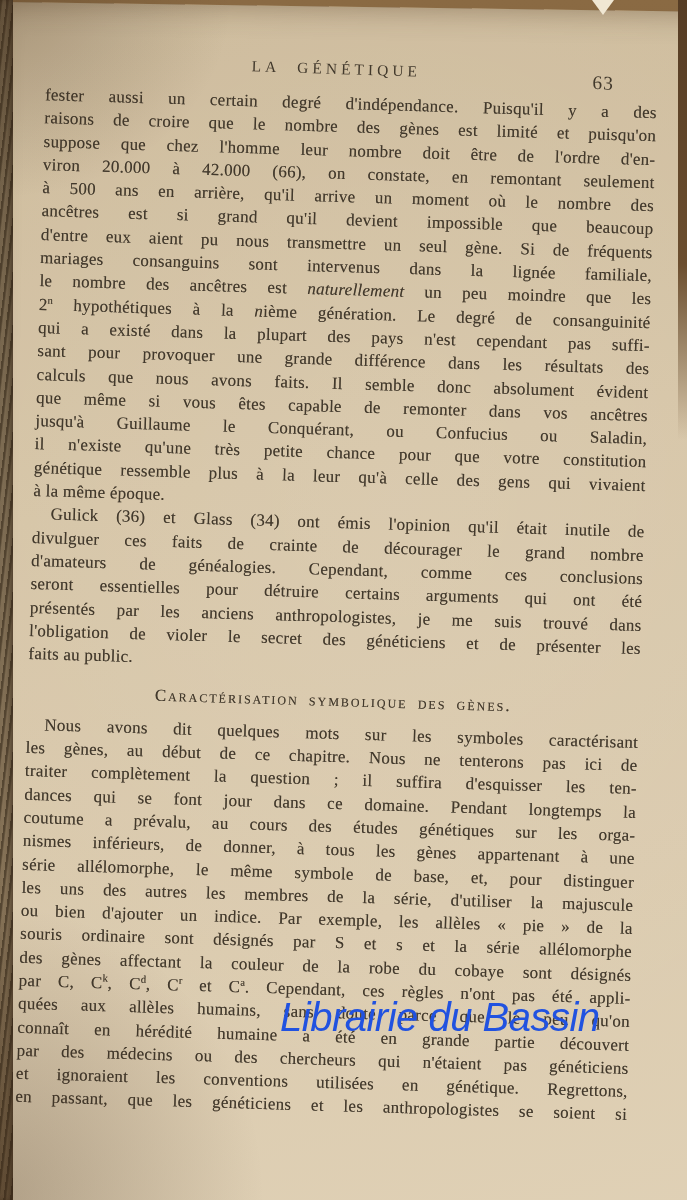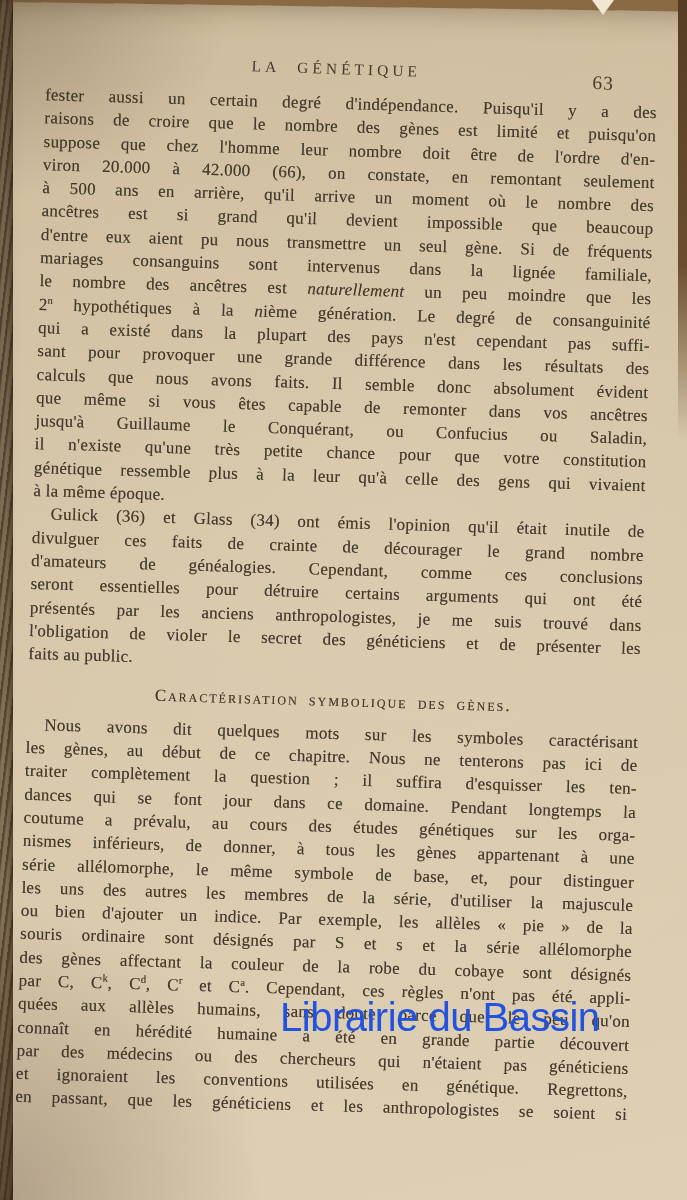--- a/index.html
+++ b/index.html
@@ -67,21 +67,21 @@
   .heading-line{
     text-align:center;font-variant:small-caps;font-size:17px;
     letter-spacing:2px;word-spacing:4px;margin:15px 0 9px 0;
   }
   sup{font-size:.62em;line-height:0;vertical-align:super;letter-spacing:0;}
   i{font-style:italic;}
   
   #watermark{
     position:absolute;left:280px;top:997px;z-index:10;
     font-family:"Liberation Sans","DejaVu Sans",sans-serif;
-    font-size:40px;line-height:1;letter-spacing:-0.5px;white-space:nowrap;
+    font-size:40px;line-height:1;letter-spacing:-0.5px;white-space:nowrap;font-style:italic;
   }
 </style>
 </head>
 <body>
 
 <div id="stage">
   <div id="paper"></div>
   <div id="fore-edge"></div>
   <div id="edge-right"></div>
   <div id="corner-notch"></div>

